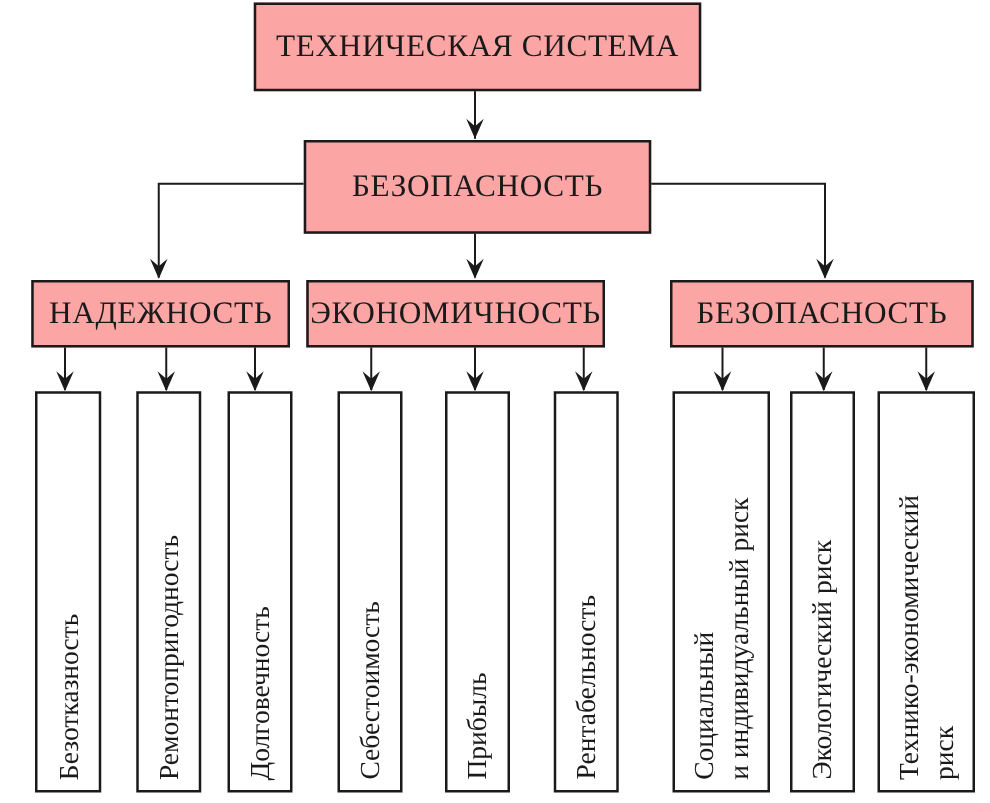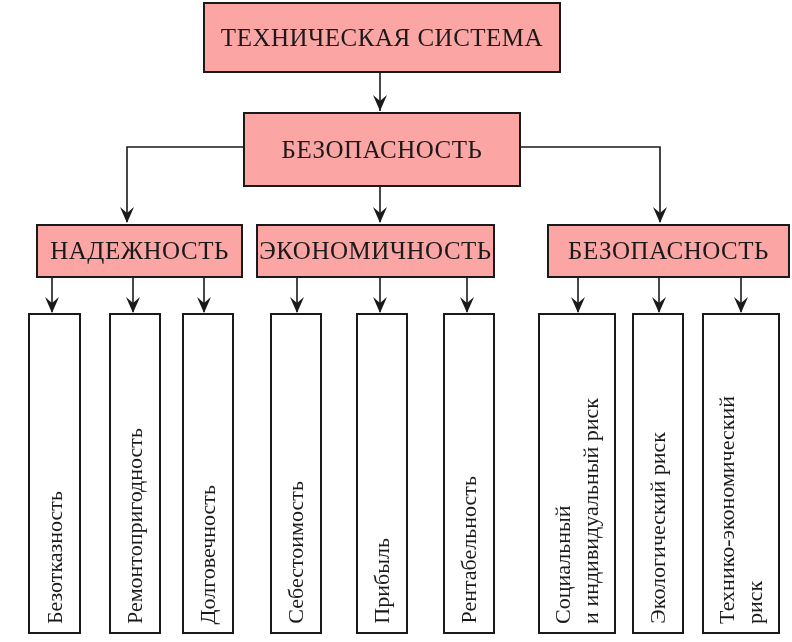--- a/index.html
+++ b/index.html
@@ -1,19 +1,19 @@
 <!DOCTYPE html>
 <html><head>
 <meta charset="utf-8">
 <style>
   html,body{margin:0;padding:0;background:#fff;}
   body{width:792px;height:642px;position:relative;overflow:hidden;font-family:"Liberation Serif","DejaVu Serif",serif;color:#1a1a1a;}
   .box{position:absolute;border:2px solid #1a1a1a;box-sizing:border-box;background:#fca5a5;display:flex;flex-direction:column;align-items:center;justify-content:center;text-align:center;}
   .t1{font-size:25px;line-height:30px;letter-spacing:0.5px;}
-  .t3{font-size:25px;letter-spacing:0.5px;margin-left:11px;}
+  .t3{font-size:25px;letter-spacing:0.5px;}
   .vbox{position:absolute;top:313px;height:321px;border:2px solid #1a1a1a;box-sizing:border-box;background:#fff;}
   .vwrap{position:absolute;left:0;right:0;bottom:8px;height:300px;display:flex;align-items:flex-end;justify-content:center;}
   .rot{writing-mode:vertical-rl;transform:rotate(180deg);font-size:22px;line-height:28px;white-space:pre;text-align:left;}
   svg{position:absolute;left:0;top:0;}
 </style>
 </head>
 <body>
 
 <svg width="792" height="642">
   <defs>

